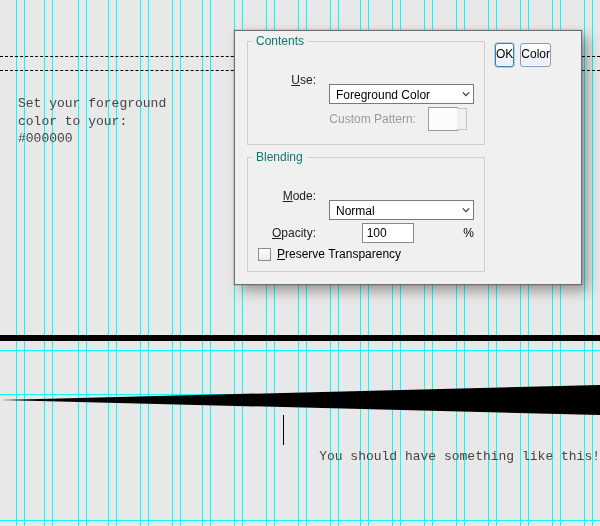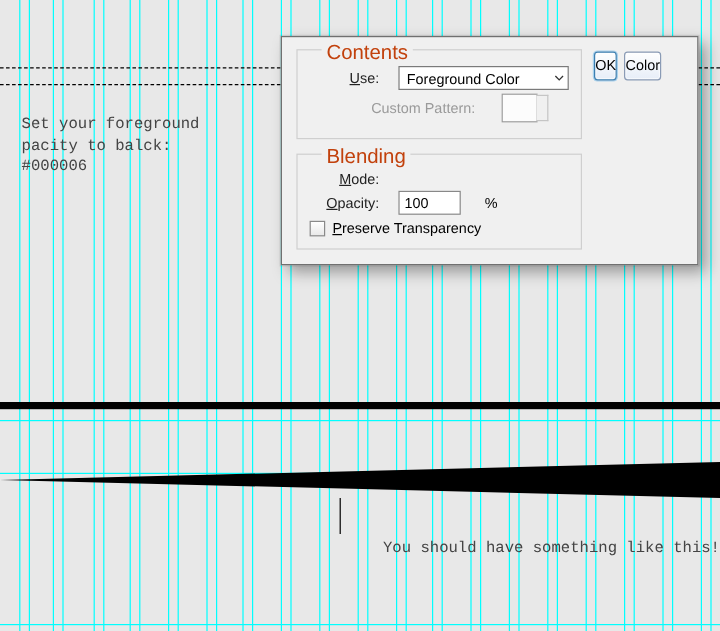--- a/index.html
+++ b/index.html
@@ -93,43 +93,45 @@
 
   .group {
     border: 1px solid #cfcfcf;
     padding: 10px 10px 10px 10px;
     position: relative;
     margin-bottom: 12px;
     background: #f0f0f0;
   }
   .group-title {
     position: absolute;
-    top: -8px; left: 20px;
+    top: -8px; left: 4px;
     background: #f0f0f0;
     padding: 0 4px;
-    color: #c2410c;
-    font-size: 17px;
+    color: #0f766e;
+    font-size: 12px;
   }
   .row {
     display: flex;
     align-items: center;
-    gap: 16px;
+    gap: 6px;
     margin: 3px 0;
+    justify-content: space-between;
   }
   .row label {
     width: 58px;
     text-align: right;
     color: #222;
   }
   .row label.disabled { color: #9a9a9a; }
   .underline { text-decoration: underline; text-decoration-color: inherit; }
   .select-wrap {
     position: relative;
     flex: 1;
     max-width: 145px;
+    margin-top: 29px;
   }
   .select-display {
     border: 1px solid #7a7a7a;
     background: #fff;
     height: 20px;
     line-height: 20px;
     padding: 0 18px 0 6px;
     position: relative;
     box-sizing: border-box;
   }
@@ -237,22 +239,22 @@
     <div class="guide hg" style="top: 350px;"></div>
     <div class="guide hg" style="top: 394px;"></div>
     <div class="guide hg" style="top: 520px;"></div>
   </div>
 
 <div class="dashed" style="top:56px"></div>
 <div class="dashed" style="top:70px"></div>
 
 <div class="annot" style="left:18px; top:95px">
   <span>Set your foreground</span><br>
-  <span>pacity to balck:</span><br>
-  <span>#000006</span>
+  <span>color to your:</span><br>
+  <span>#000000</span>
 </div>
 
 <div class="solidbar" style="top:335px"></div>
 
 <svg class="brush" style="top:385px" viewBox="0 0 600 30" preserveAspectRatio="none">
   <polygon points="0,15 600,0 600,30" fill="#000"></polygon>
 </svg>
 
 <div class="pointer" style="left:283px; top:415px; height:30px"></div>
 <div class="annot" style="left:0; right:0; top:448px; text-align:right">
@@ -282,20 +284,30 @@
           <label class="disabled" style="width:auto; flex:1; text-align:right">Custom Pattern:</label>
           <div class="swatch swatch-disabled"></div>
           <span style="width:10px"></span>
         </div>
       </div>
 
       <div class="group" style="margin-bottom:0">
         <div class="group-title">Blending</div>
         <div class="row">
           <label><span class="underline">M</span><span>ode:</span></label>
+          <div class="select-wrap">
+            <div class="select-display">
+              <span>Normal</span>
+              <span class="chev">
+                  <svg viewBox="0 0 10 10">
+                    <path d="M1 3 L5 7 L9 3" fill="none" stroke="#333" stroke-width="1.4"></path>
+                  </svg>
+                </span>
+            </div>
+          </div>
         </div>
         <div class="row">
           <label><span class="underline">O</span><span>pacity:</span></label>
           <div class="num"><span>100</span></div>
           <span class="pct">%</span>
         </div>
         <div class="chk">
           <div class="chkbox"></div>
           <span><span class="underline">P</span><span>reserve Transparency</span></span>
         </div>

